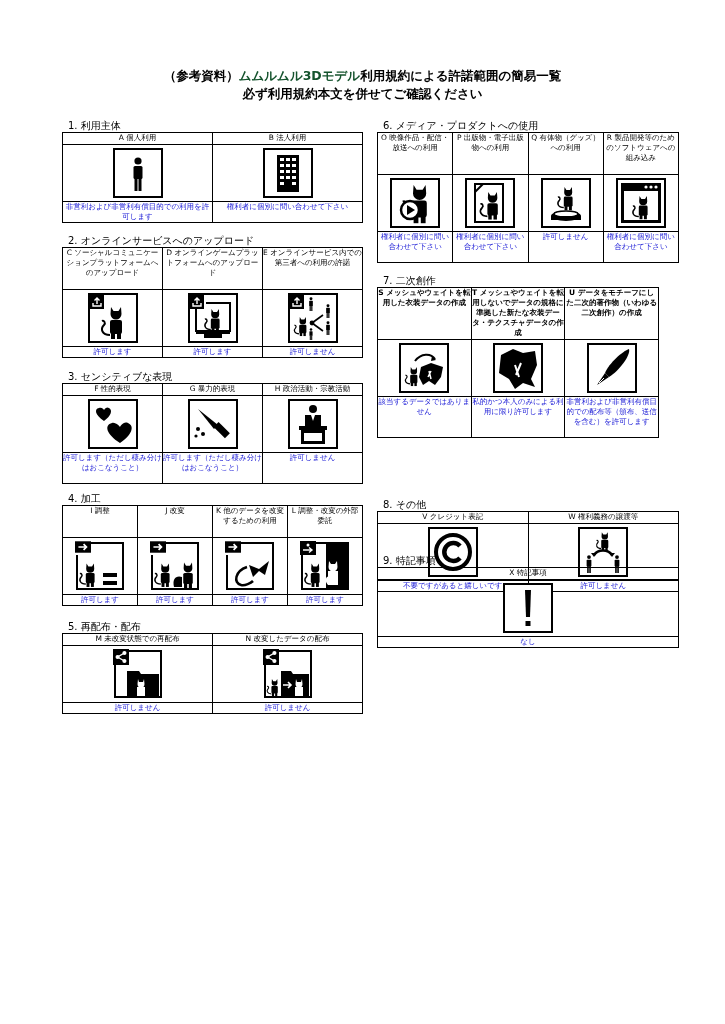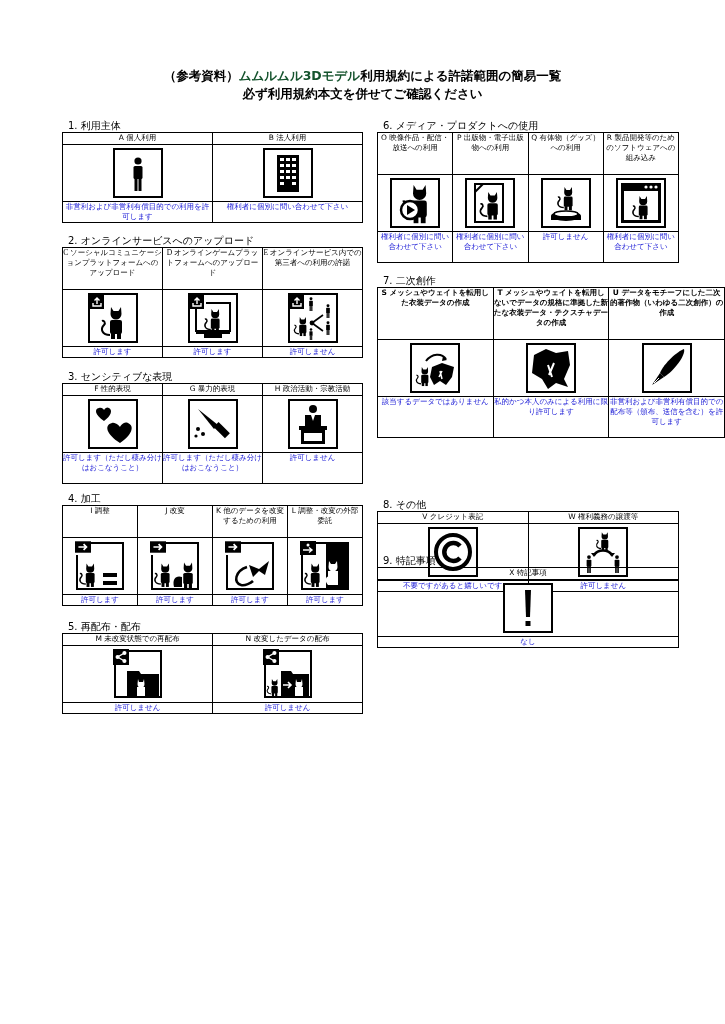--- a/index.html
+++ b/index.html
@@ -113,21 +113,21 @@
       <td class="ans">権利者に個別に問い合わせて下さい</td>
     </tr>
   </tbody>
     </table>
 </div>
 
 <div class="sec" style="left:62px;top:236px;width:301px;">
   <div class="sec-label">2. オンラインサービスへのアップロード</div>
   <table class="t">
     <tbody>
-        <tr style="height:42px;font-family:Liberation Serif, serif;">
+        <tr style="height:42px;">
       <td class="hdr">C ソーシャルコミュニケーションプラットフォームへのアップロード</td>
       <td class="hdr">D オンラインゲームプラットフォームへのアップロード</td>
       <td class="hdr">E オンラインサービス内での第三者への利用の許諾</td>
     </tr>
     <tr style="height:57px;">
       <td class="pic">
             <div class="pic-wrap">
               <div class="iconbox" style="width:50px;height:50px;">
         <svg width="46" height="46" viewBox="0 0 46 46">
                   <rect x="0" y="0" width="46" height="46" fill="#fff"></rect>
@@ -419,21 +419,21 @@
     <tr style="height:31px;">
       <td class="ans">権利者に個別に問い合わせて下さい</td>
       <td class="ans">権利者に個別に問い合わせて下さい</td>
       <td class="ans">許可しません</td>
       <td class="ans">権利者に個別に問い合わせて下さい</td>
     </tr>
   </tbody>
     </table>
 </div>
 
-<div class="sec" style="left:377px;top:276px;width:348px;">
+<div class="sec" style="left:377px;top:276px;width:282px;">
   <div class="sec-label">7. 二次創作</div>
   <table class="t">
     <tbody>
         <tr style="height:52px;font-weight:bold;">
       <td class="hdr">S メッシュやウェイトを転用した衣装データの作成</td>
       <td class="hdr">T メッシュやウェイトを転用しないでデータの規格に準拠した新たな衣装データ・テクスチャデータの作成</td>
       <td class="hdr">U データをモチーフにした二次的著作物（いわゆる二次創作）の作成</td>
     </tr>
     <tr style="height:57px;">
       <td class="pic">

